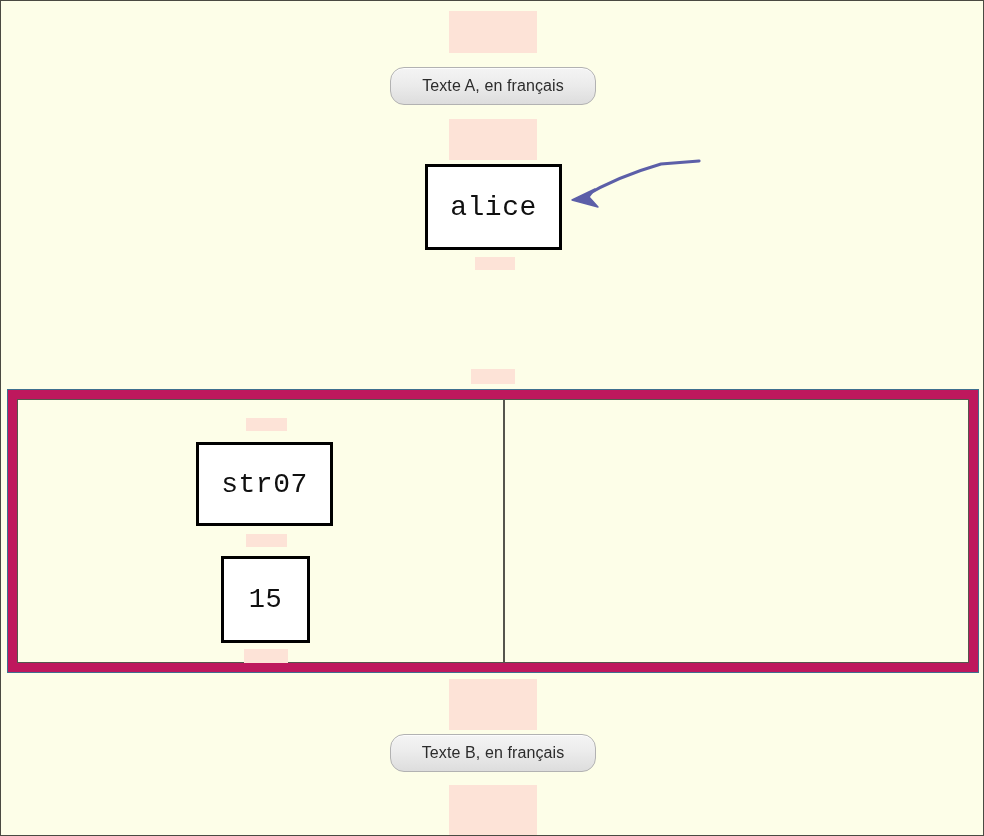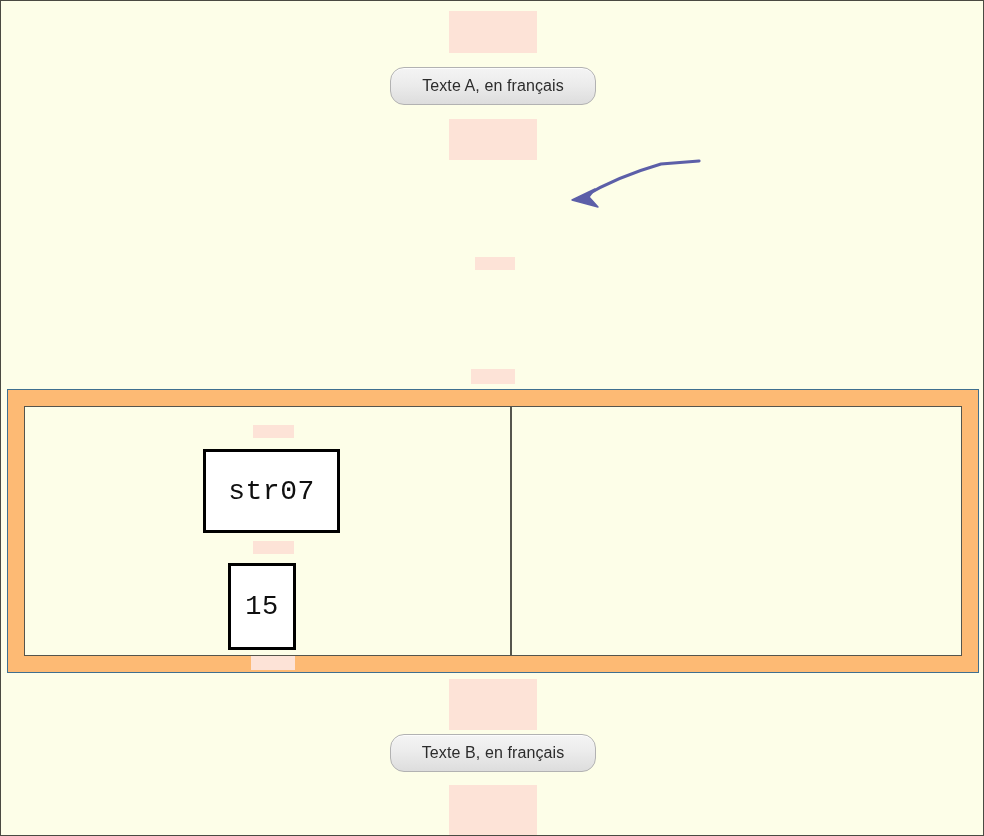--- a/index.html
+++ b/index.html
@@ -63,22 +63,22 @@
   }
   .node.small {
     font-size: 27px;
   }
 
   
   .container-frame {
     position: absolute;
     box-sizing: border-box;
     border: 1px solid #3f6f8f;
-    background: #fdba74;
-    padding: 16px;
+    background: #be185d;
+    padding: 9px;
   }
   .container-inner {
     position: relative;
     width: 100%;
     height: 100%;
     box-sizing: border-box;
     border: 1px solid #55554d;
     background: #fdfee8;
   }
   .panel-divider {
@@ -108,34 +108,37 @@
   <div class="connector" style="left:448px; top:118px; width:88px; height:41px;"></div>
   <div class="connector" style="left:474px; top:256px; width:40px; height:13px;"></div>
   <div class="connector" style="left:470px; top:368px; width:44px; height:15px;"></div>
   <div class="connector" style="left:448px; top:678px; width:88px; height:51px;"></div>
   <div class="connector" style="left:448px; top:784px; width:88px; height:51px;"></div>
 
   <div class="btn" style="left:389px; top:66px; width:206px; height:38px;">
     <span>Texte A, en français</span>
   </div>
 
+  <div class="node" style="left:424px; top:163px; width:137px; height:86px;">
+    <span>alice</span>
+  </div>
 
 
   <div class="container-frame" style="left:6px; top:388px; width:972px; height:284px;">
     <div class="container-inner">
 
       <div class="panel-divider" style="left:485px;"></div>
 
       <div style="position:absolute; left:0; top:0; width:485px; height:100%;">
         <div class="connector" style="left:228px; top:18px; width:41px; height:13px;"></div>
         <div class="node" style="left:178px; top:42px; width:137px; height:84px;">
           <span>str07</span>
         </div>
         <div class="connector" style="left:228px; top:134px; width:41px; height:13px;"></div>
-        <div class="node small" style="left:203px; top:156px; width:68px; height:87px;">
+        <div class="node small" style="left:203px; top:156px; width:89px; height:87px;">
           <span>15</span>
         </div>
         <div class="connector" style="left:226px; top:249px; width:44px; height:14px;"></div>
       </div>
 
 
     </div>
   </div>
 
   <div class="btn" style="left:389px; top:733px; width:206px; height:38px;">

